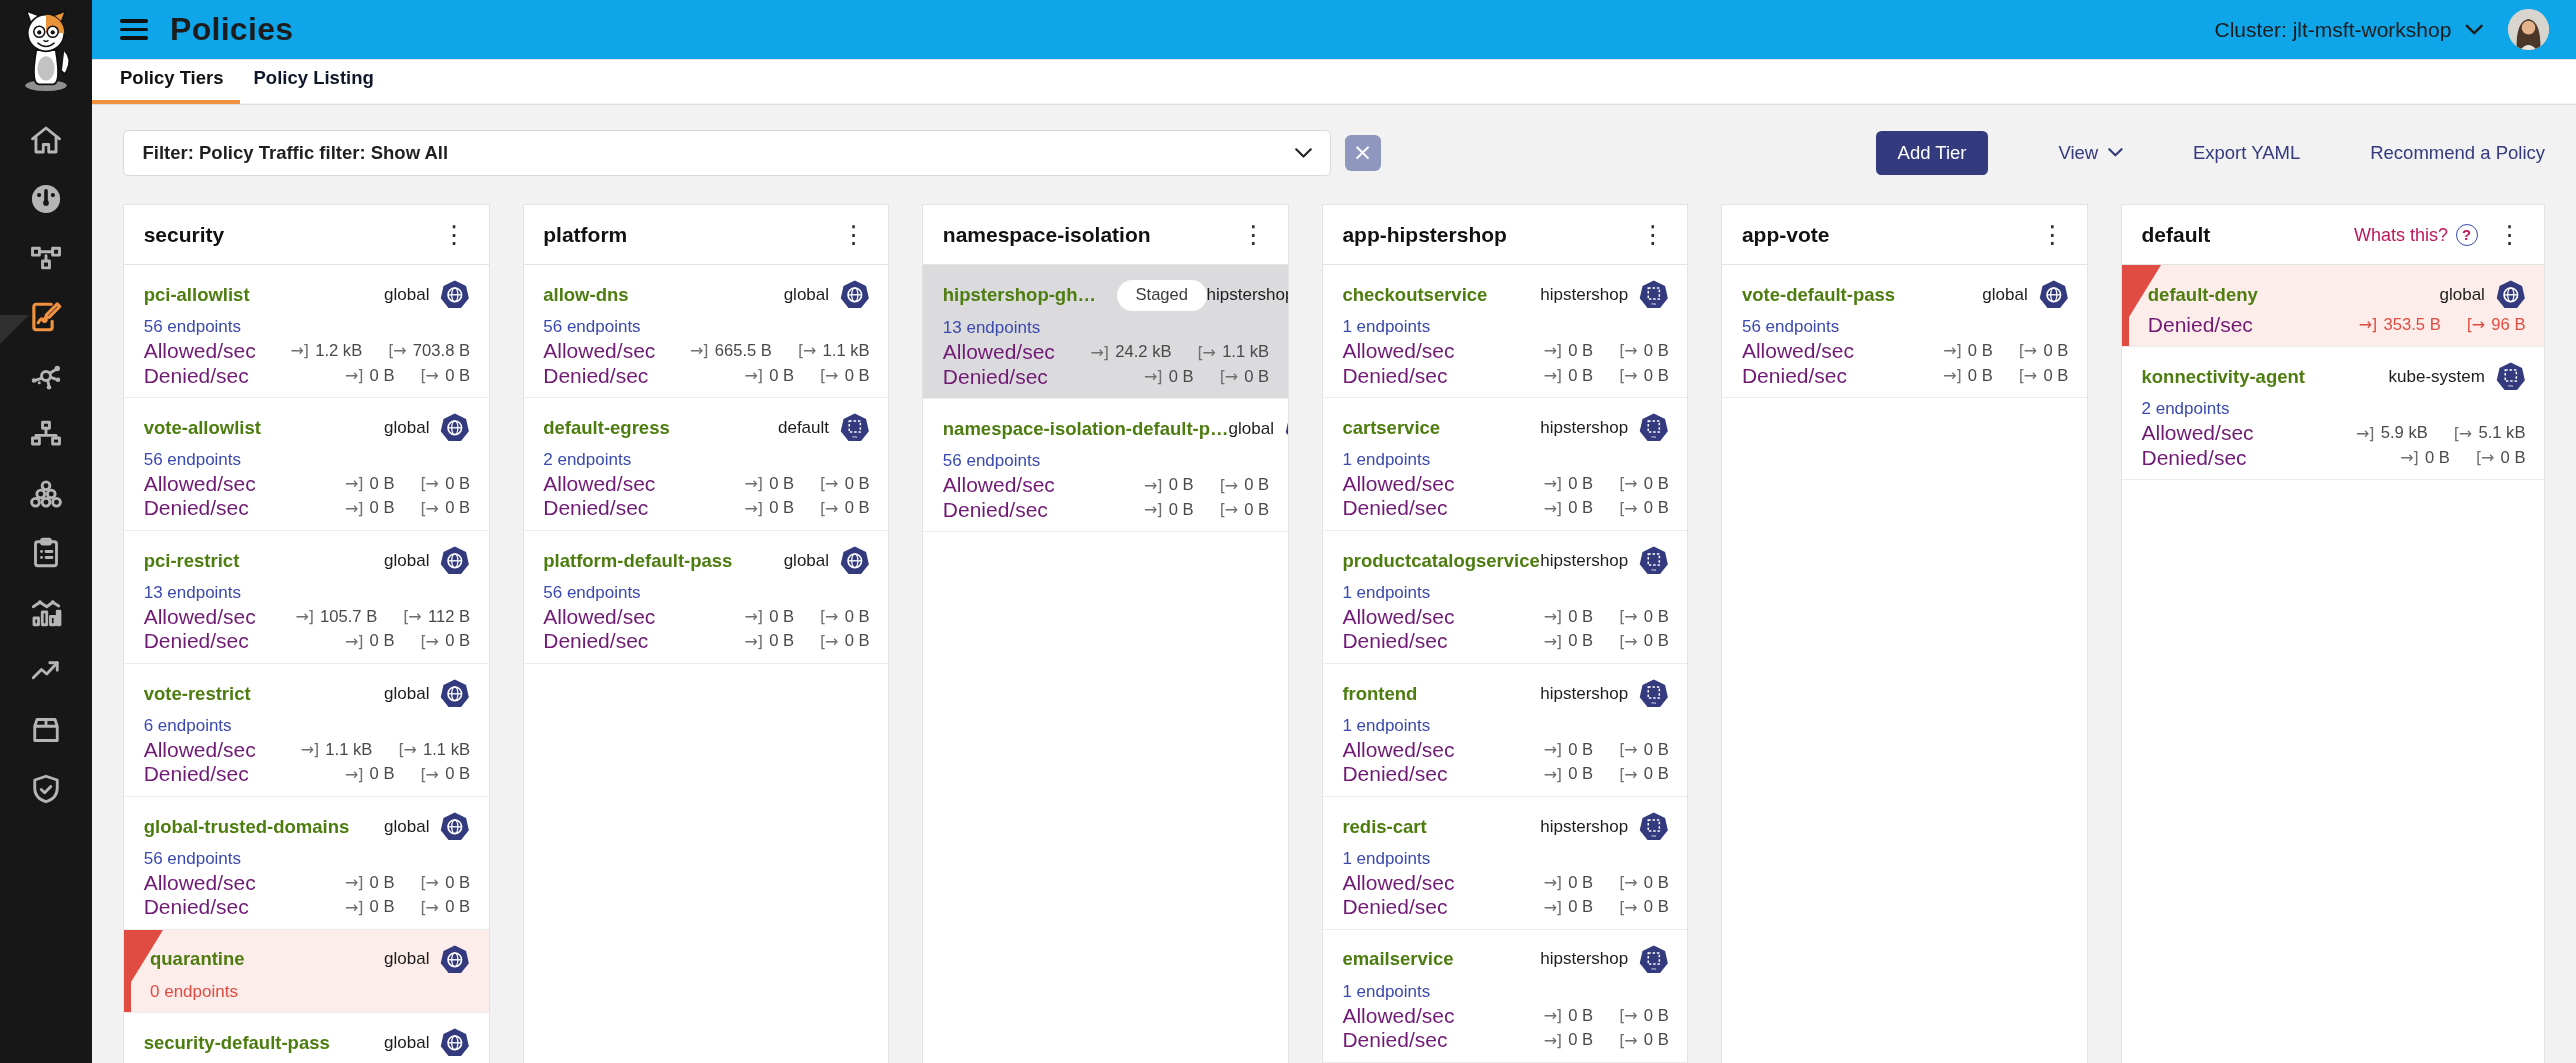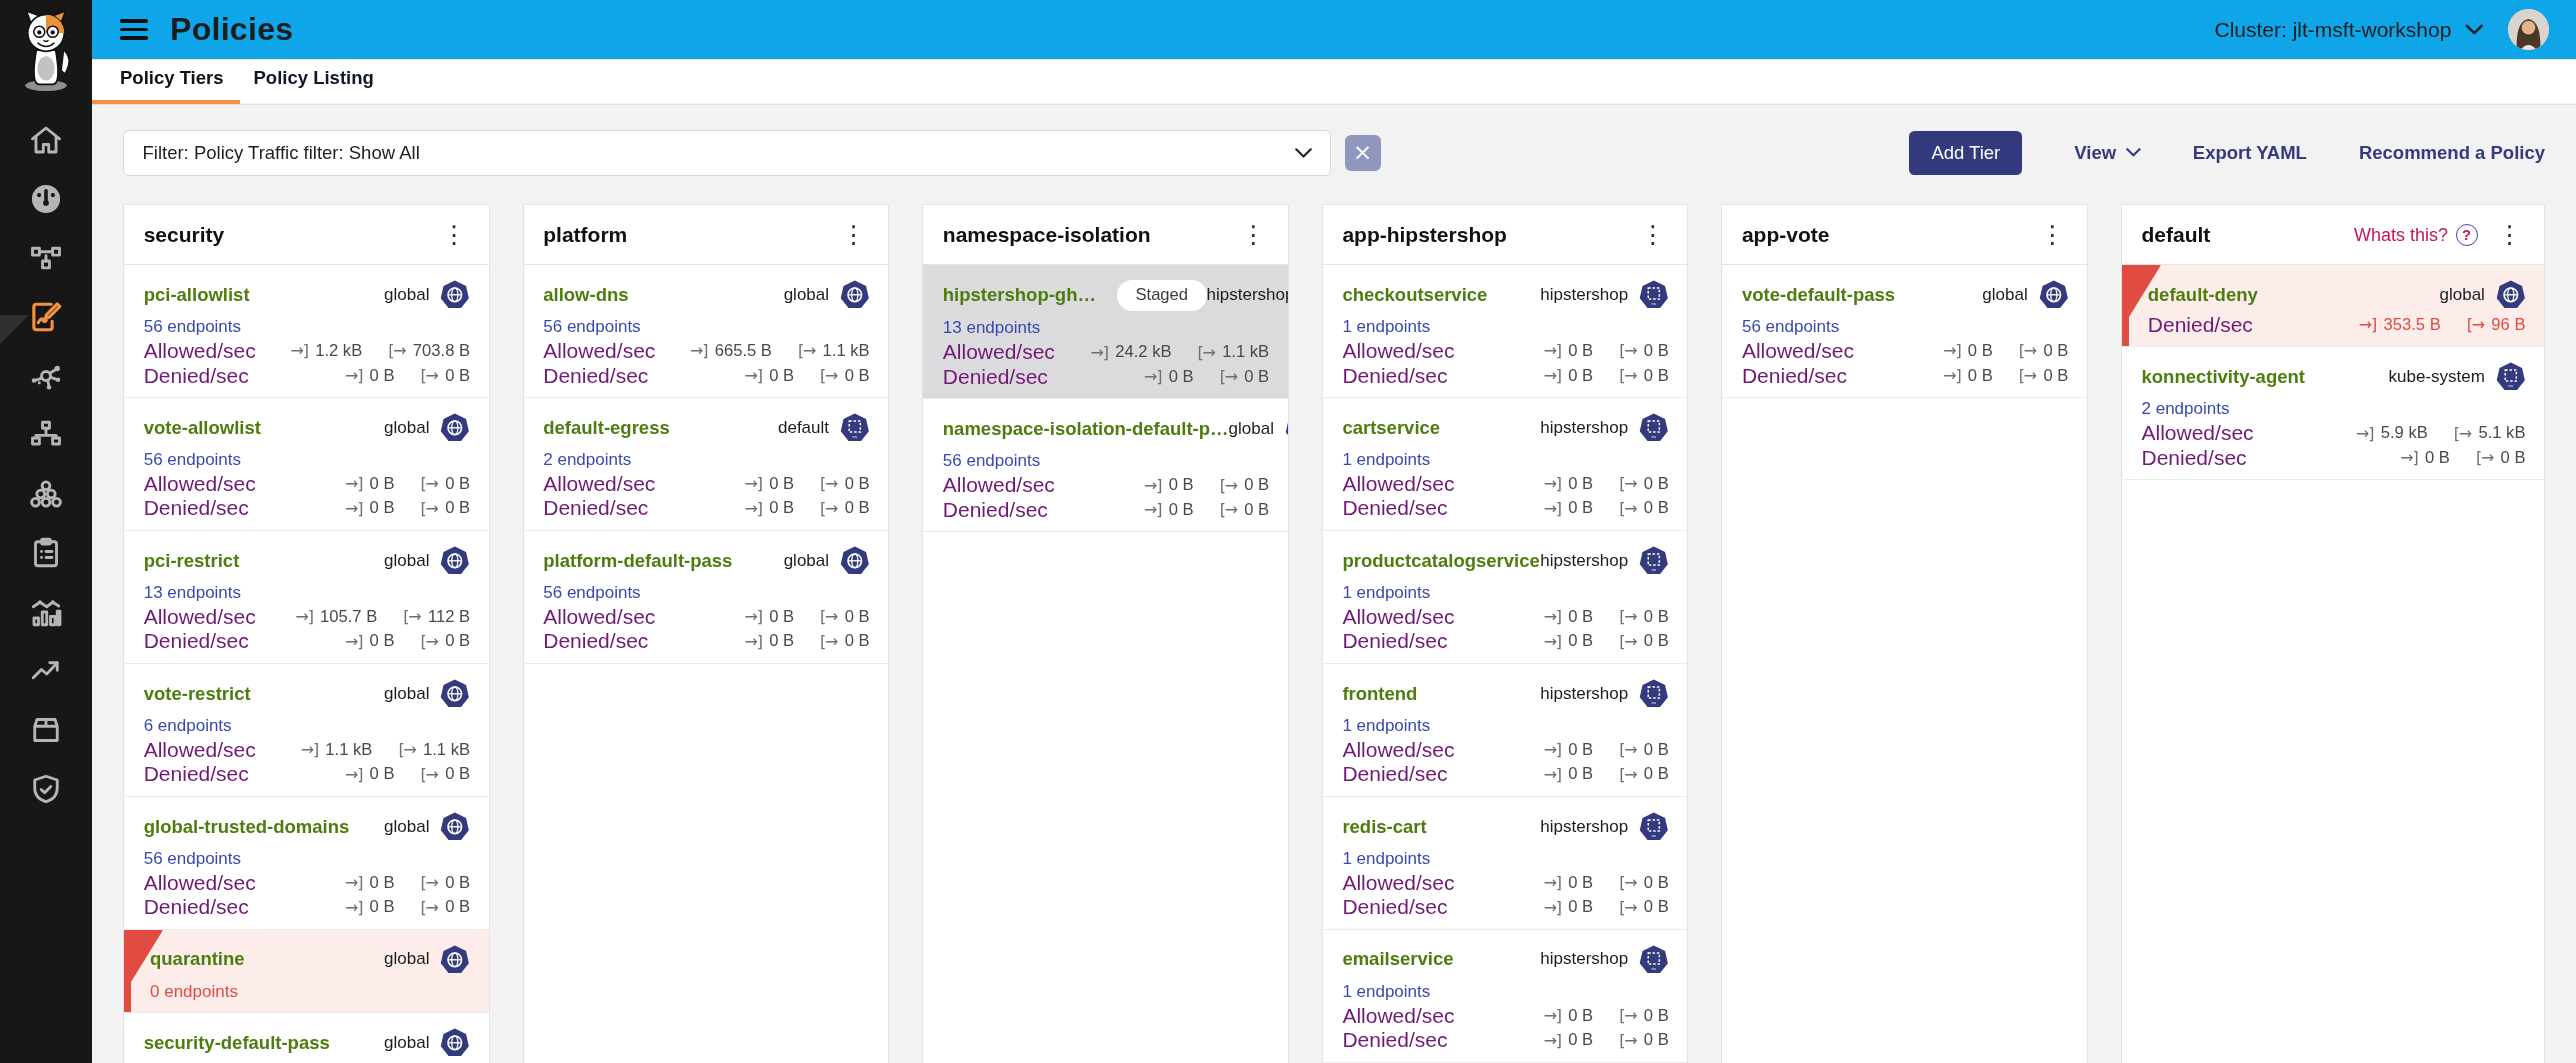--- a/index.html
+++ b/index.html
@@ -30,28 +30,28 @@
              border-bottom:0.6px solid #e0e0e0; box-shadow:0 -0.6px 0 #e6e6e6 inset; position:relative; }
   .tabsbar::before { content:""; position:absolute; left:0; right:0; top:0; height:0.6px; background:#e2e2e2; }
   .tab { font-size:18.5px; font-weight:bold; padding-bottom:14.8px; position:relative; cursor:pointer; color:#0f172a; }
   .tab.active { color:#111; }
   .tab.active::after { content:""; position:absolute; left:-28px; right:-16px; bottom:0; height:4.3px; background:#f0923f; }
 
   
   .content { padding:24.6px 31px 0 31px; }
   .filter-row { display:flex; align-items:center; }
   .filter-box { width:1208px; height:46px; background:#fff; border:0.6px solid #d8d8d8; border-radius:5.5px;
-                display:flex; align-items:center; padding:0 18.5px; font-size:18.5px; color:#1f1f1f; cursor:pointer; }
+                display:flex; align-items:center; padding:0 18.5px; font-size:18.5px; color:#1f1f1f; cursor:pointer;font-weight:bold; }
   .filter-box svg { margin-left:auto; }
   .filter-clear { width:36px; height:36px; margin-left:13.5px; border:none; border-radius:6.2px; background:#8f97be;
                   color:#fff; font-size:23.4px; line-height:1; cursor:pointer; font-family:"DejaVu Sans",sans-serif; }
-  .toolbar { margin-left:auto; display:flex; align-items:center; gap:52px; }
+  .toolbar { margin-left:auto; display:flex; align-items:center; gap:70px; }
   .btn-primary { background:#333a7d; color:#fff; font-size:18.5px; border:none; border-radius:5.5px;
                  padding:11px 22px; cursor:pointer; font-family:inherit; }
-  .toolbar-link { font-size:18.5px; color:#333a7d; font-weight:bold; cursor:pointer; display:flex; align-items:center; gap:9.9px; }
+  .toolbar-link { font-size:18.5px; color:#333a7d; font-weight:normal; cursor:pointer; display:flex; align-items:center; gap:9.9px; }
 
   
   .board { display:flex; gap:33px; margin-top:28px; align-items:flex-start; }
   .column { width:369px; height:861px; background:#fff; border:0.6px solid #e3e3e3; display:flex; flex-direction:column; overflow:hidden; }
   .column.wide { width:427px; }
   .col-head { padding:18.5px 18.5px 17px 19.7px; display:flex; align-items:center; }
   .col-title { font-size:21px; font-weight:bold; color:#111; }
   .col-actions { margin-left:auto; display:flex; align-items:center; gap:16px; }
   .whats-this { font-size:18px; color:#be185d; display:flex; align-items:center; gap:7.4px; cursor:pointer; }
   .help-circ { width:22px; height:22px; border:1.5px solid #3a49ae; border-radius:50%; display:inline-flex;

